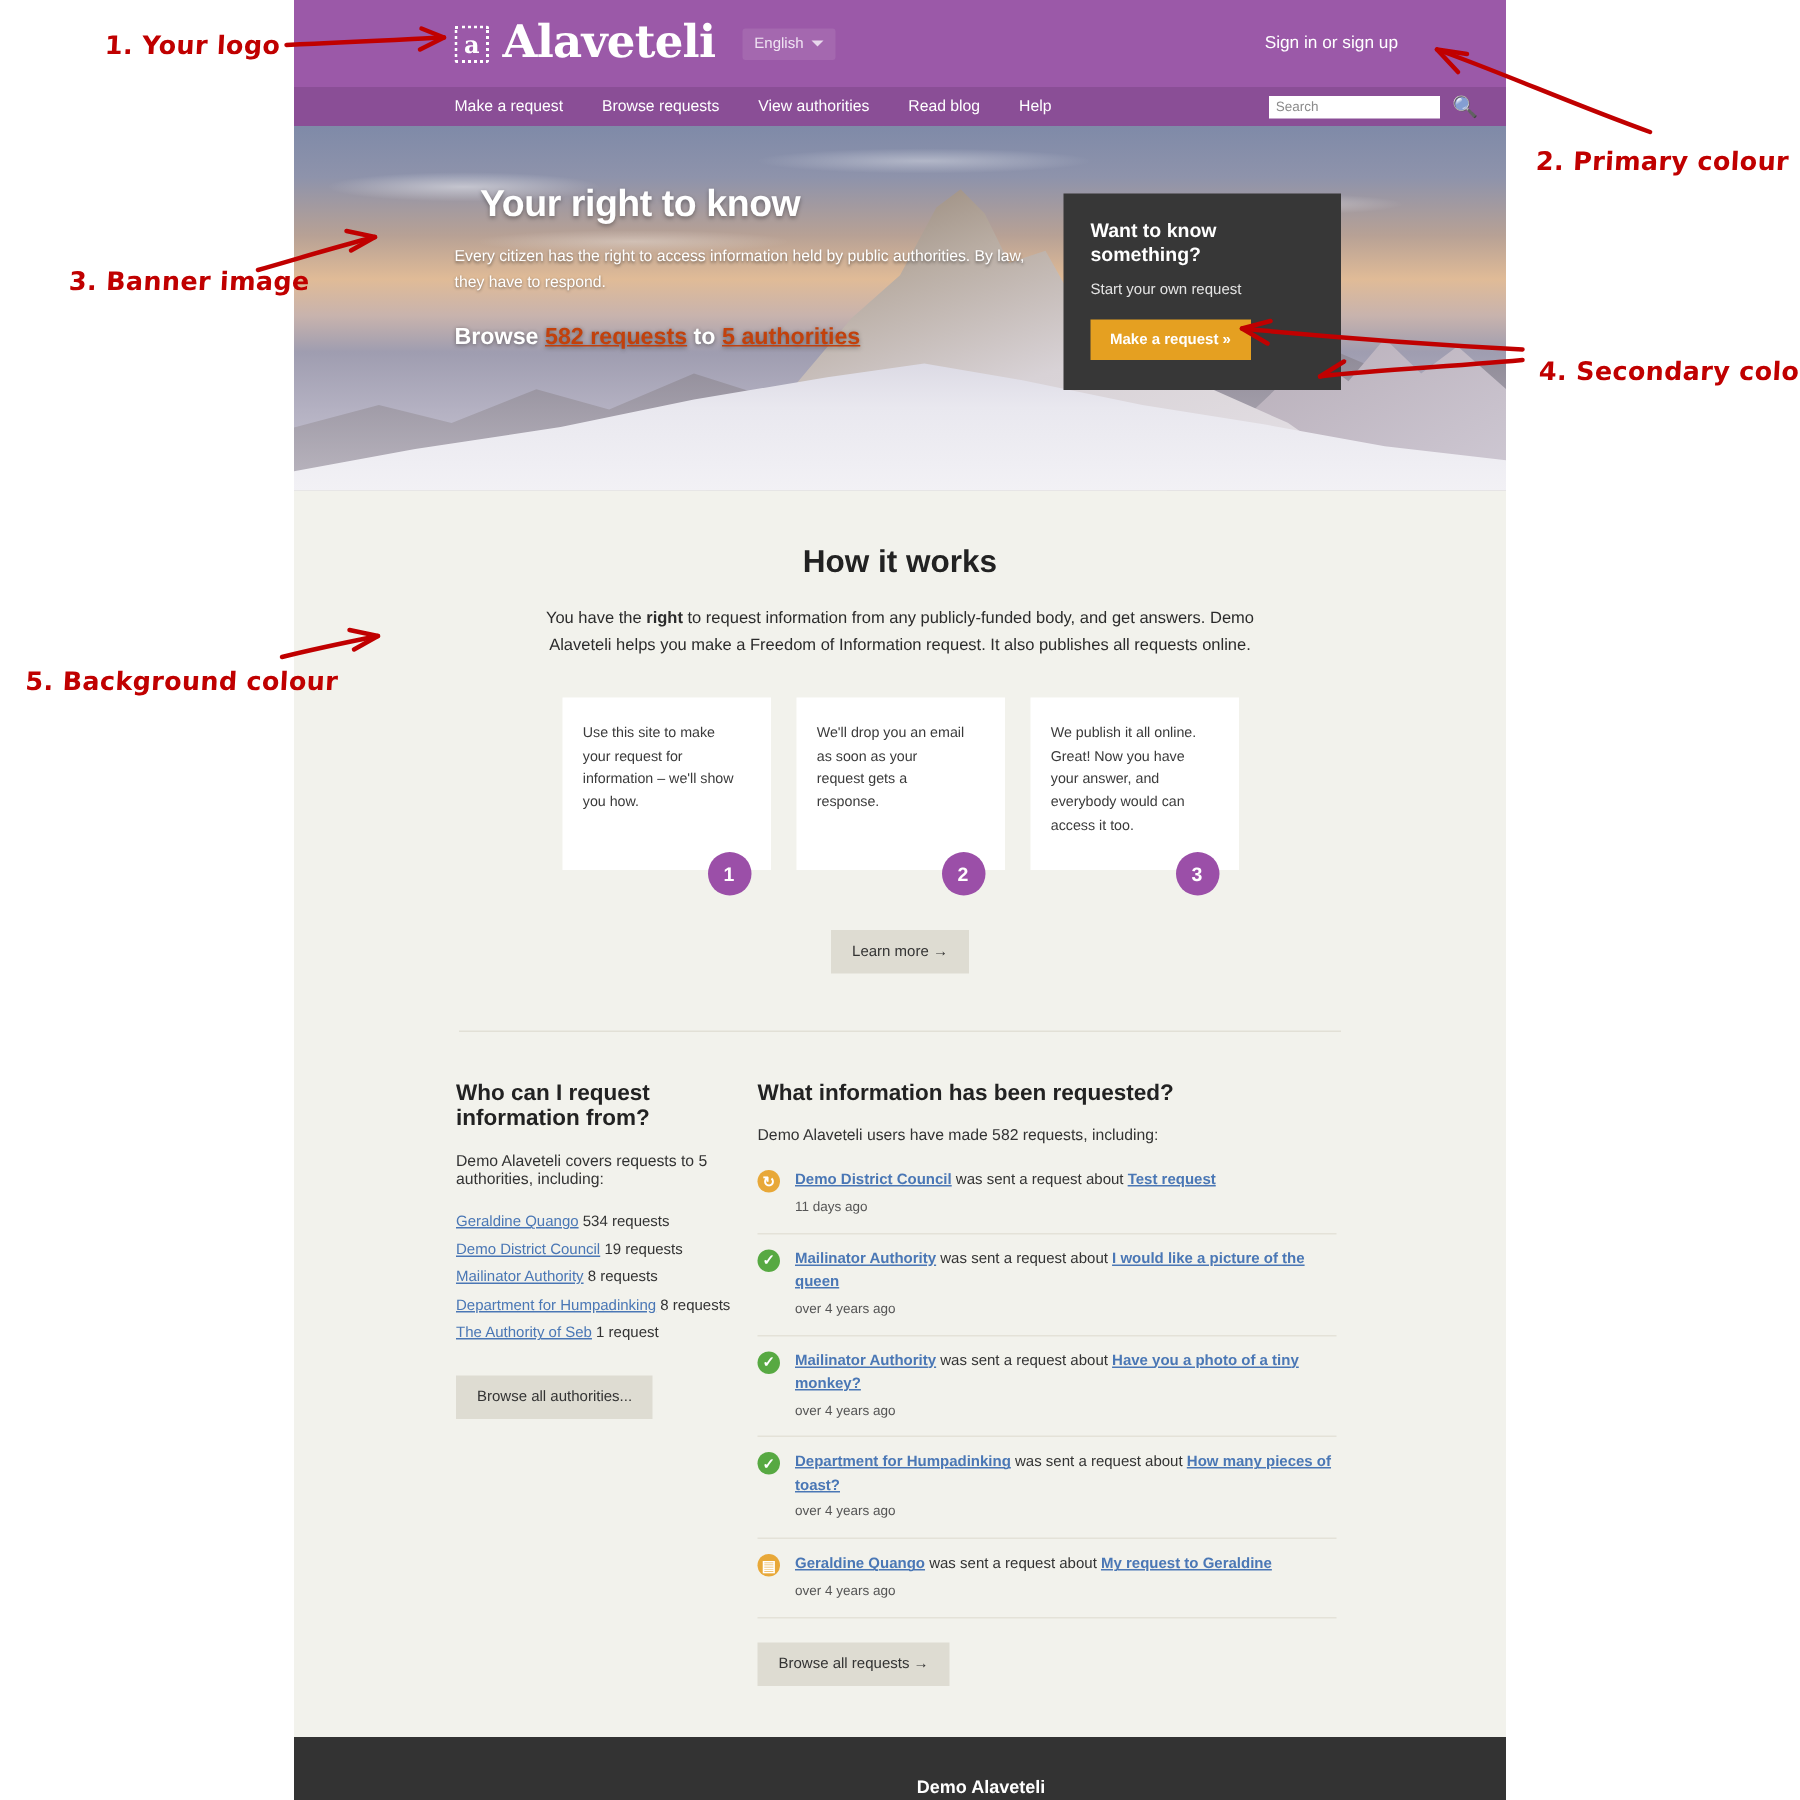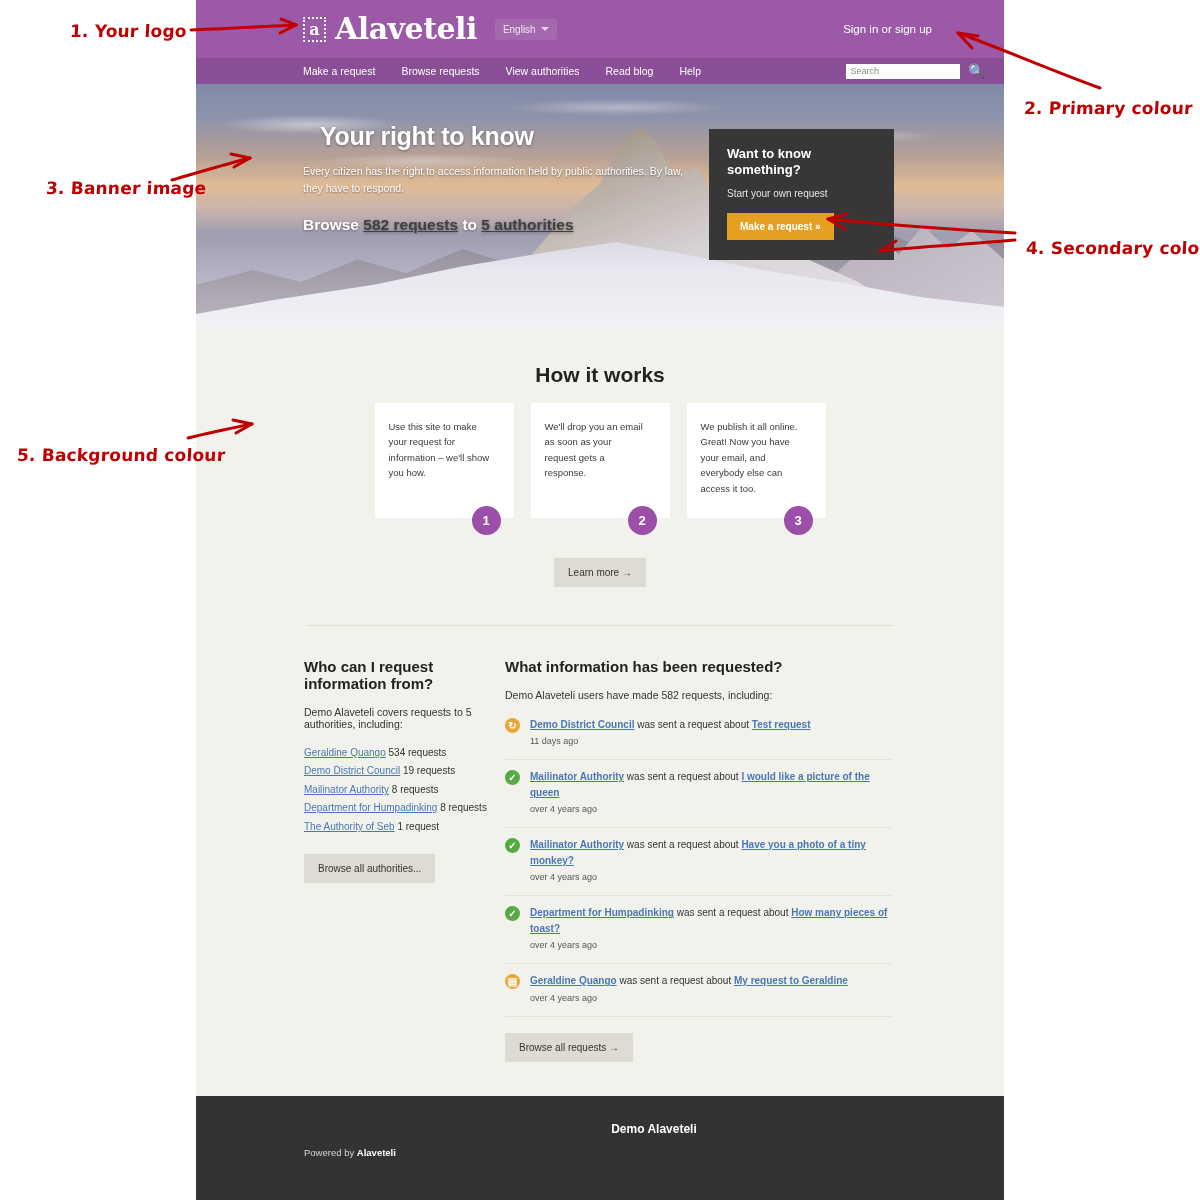--- a/index.html
+++ b/index.html
@@ -222,21 +222,21 @@
     margin-bottom: 18px;
     text-shadow: 0 1px 2px rgba(0,0,0,0.45);
   }
   .hero-browse {
     color: #ffffff;
     font-size: 15.5px;
     font-weight: bold;
     text-shadow: 0 1px 3px rgba(0,0,0,0.4);
   }
   .hero-browse a {
-    color: #404040;
+    color: #c2410c;
     text-decoration: underline;
   }
 
   
   .promo {
     position: absolute;
     right: 110px;
     top: 45px;
     width: 185px;
     background: #373737;
@@ -496,31 +496,34 @@
 
     <div class="promo">
       <h2>Want to know something?</h2>
       <p>Start your own request</p>
       <a href="#" class="promo-btn">Make a request »</a>
     </div>
   </div>
 
   <div class="section-howitworks">
     <h2>How it works</h2>
+    <div class="howitworks-intro">
+      <span>You have the </span><b>right</b><span> to request information from any publicly-funded body, and get answers. Demo Alaveteli helps you make a Freedom of Information request. It also publishes all requests online.</span>
+    </div>
     <div class="steps">
       <div class="step">
         <p>Use this site to make your request for information – we'll show you how.</p>
         <div class="step-num">1</div>
       </div>
       <div class="step">
         <p>We'll drop you an email as soon as your request gets a response.</p>
         <div class="step-num">2</div>
       </div>
       <div class="step">
-        <p>We publish it all online. Great! Now you have your email, and everybody else can access it too.</p>
+        <p>We publish it all online. Great! Now you have your answer, and everybody would can access it too.</p>
         <div class="step-num">3</div>
       </div>
     </div>
     <div class="learnmore-wrap">
       <a href="#" class="btn-grey">Learn more →</a>
     </div>
   </div>
 
   <div class="divider"></div>
 

